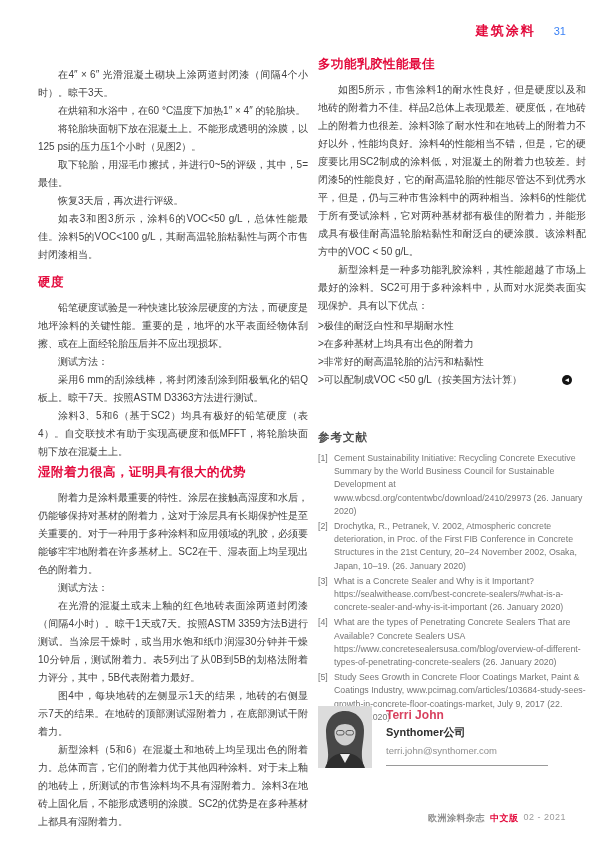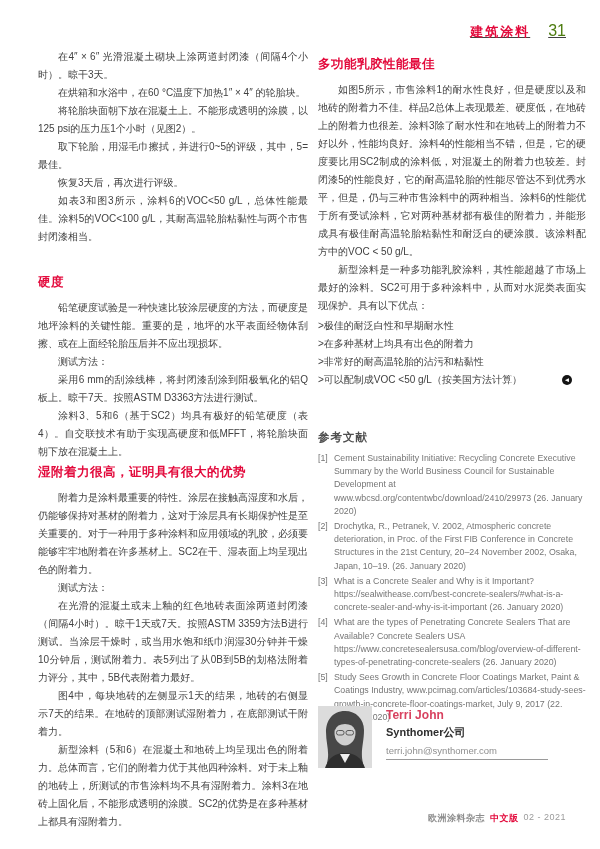--- a/index.html
+++ b/index.html
@@ -5,23 +5,23 @@
   :root{
     --red:#e30a3c;
     --body:#414141;
     --ref:#757575;
   }
   html,body{margin:0;padding:0;background:#ffffff;}
   body{width:600px;height:849px;font-family:"Liberation Sans","DejaVu Sans",sans-serif;}
   .page{position:relative;width:600px;height:849px;background:#ffffff;overflow:hidden;color:var(--body);}
 
   
-  .header{position:absolute;top:22px;right:34px;display:flex;align-items:baseline;gap:18px;text-decoration:underline;}
+  .header{position:absolute;top:22px;right:34px;display:flex;align-items:baseline;gap:18px;}
   .section-title{color:var(--red);font-weight:bold;font-size:13px;letter-spacing:2px;}
-  .page-num{font-size:16px;color:#4d7c0f;}
+  .page-num{font-size:11px;color:#3b82f6;}
 
   
   .col-left{position:absolute;left:38px;top:0;width:270px;height:849px;}
   .col-right{position:absolute;left:318px;top:0;width:268px;height:849px;}
   .block{position:absolute;left:0;width:100%;}
 
   p.body{margin:0;font-size:10px;line-height:18px;text-align:justify;text-indent:2em;color:var(--body);}
   h2.red{margin:0 0 8px 0;font-size:12.5px;color:var(--red);font-weight:bold;letter-spacing:0.5px;}
 
   .bullets{position:relative;margin-top:2px;}
@@ -34,42 +34,42 @@
   .ref{position:relative;padding-left:16px;margin:0 0 2px 0;font-size:8.8px;line-height:13.2px;
        color:var(--ref);overflow-wrap:break-word;}
   .ref-num{position:absolute;left:0;top:0;}
 
   
   .author{display:flex;gap:14px;align-items:flex-start;}
   .photo{width:54px;height:62px;flex:none;display:block;}
   .author-text{padding-top:2px;}
   .author-name{color:#d8415f;font-weight:bold;font-size:12px;margin:0;}
   .author-company{font-weight:bold;font-size:11px;color:#2e2e2e;margin:3px 0 0 0;}
-  .author-email{display:inline-block;font-size:9.5px;color:#8e8e8e;margin-top:3px;padding-bottom:3px;
+  .author-email{display:inline-block;font-size:9.5px;color:#8e8e8e;margin-top:3px;padding-bottom:9px;
                 border-bottom:1px solid #9a9a9a;min-width:162px;}
 
   
   .footer{position:absolute;top:812px;right:34px;display:flex;gap:5px;font-size:9px;letter-spacing:0.5px;}
   .footer .journal{color:#8e8e8e;font-weight:bold;}
   .footer .edition{color:var(--red);font-weight:bold;}
   .footer .issue{color:#9b9b9b;}
 </style>
 </head>
 <body>
 
 <div class="page">
 
   <div class="header">
     <span class="section-title">建筑涂料</span>
     <span class="page-num">31</span>
   </div>
 
   <div class="col-left">
 
-    <div class="block" style="top:48px;">
+    <div class="block" style="top:66px;">
 
         <p class="body">在4″ × 6″ 光滑混凝土砌块上涂两道封闭漆（间隔4个小时）。晾干3天。</p>
 
         <p class="body">在烘箱和水浴中，在60 °C温度下加热1″ × 4″ 的轮胎块。</p>
 
         <p class="body">将轮胎块面朝下放在混凝土上。不能形成透明的涂膜，以125 psi的压力压1个小时（见图2）。</p>
 
         <p class="body">取下轮胎，用湿毛巾擦拭，并进行0~5的评级，其中，5=最佳。</p>
 
         <p class="body">恢复3天后，再次进行评级。</p>

